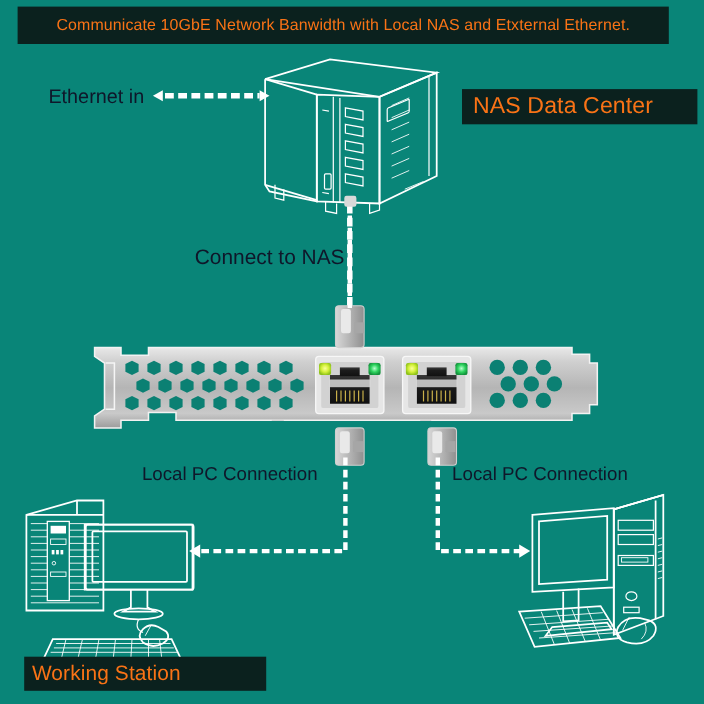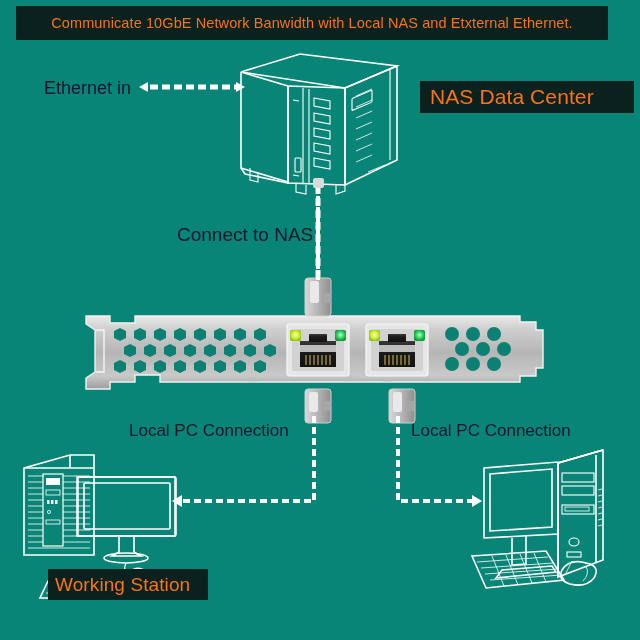--- a/index.html
+++ b/index.html
@@ -39,28 +39,27 @@
     top: 81px;
     width: 214px;
     height: 32px;
     font-size: 21px;
     justify-content: flex-start;
     padding-left: 10px;
     box-sizing: border-box;
   }
   #ws-banner {
     left: 22px;
-    top: 569px;
-    width: 160px;
+    top: 597px;
+    width: 220px;
     height: 31px;
     font-size: 19px;
     justify-content: flex-start;
     padding-left: 7px;
     box-sizing: border-box;
-    margin-left: 26px;
   }
   #pc-banner {
     left: 464px;
     top: 597px;
     width: 153px;
     height: 31px;
     font-size: 19px;
     justify-content: flex-start;
     padding-left: 10px;
     box-sizing: border-box;

